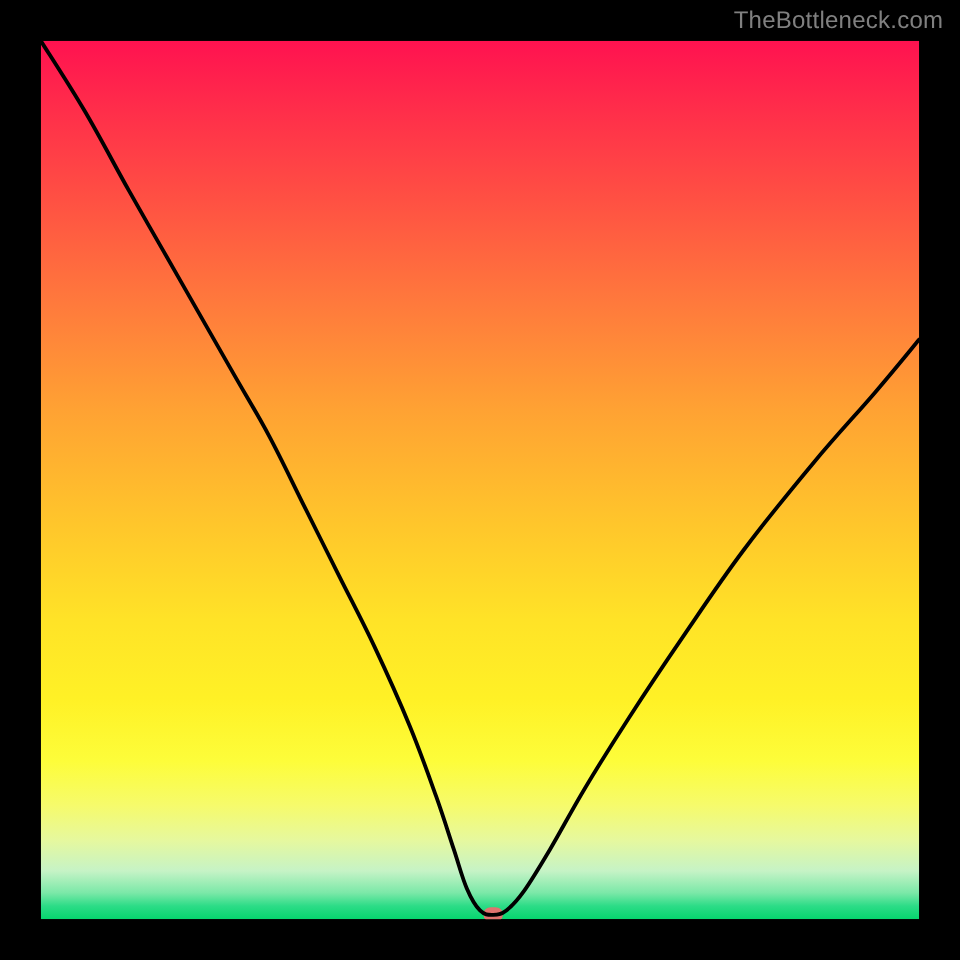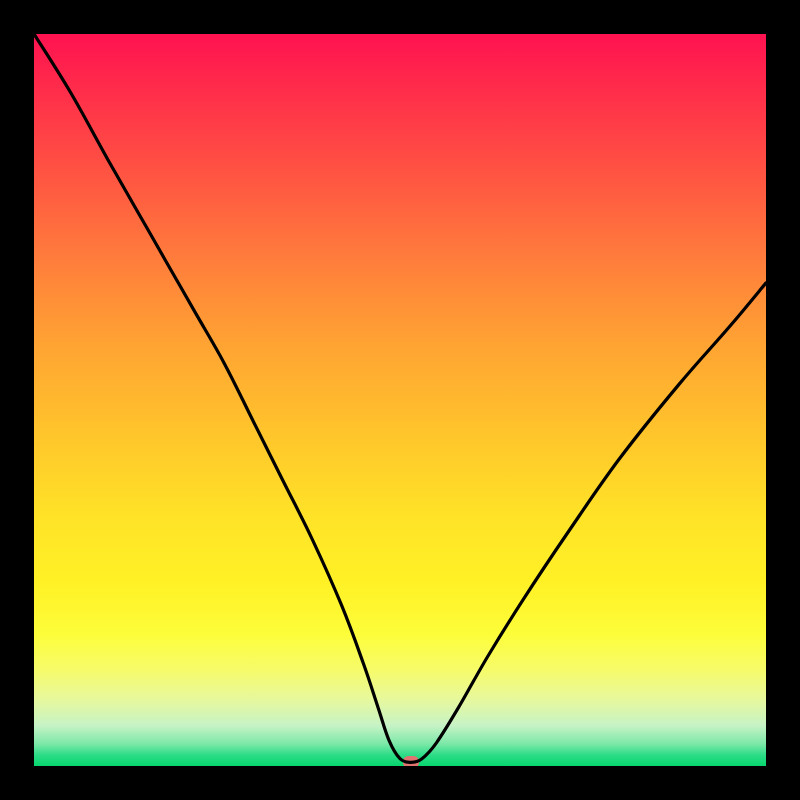--- a/index.html
+++ b/index.html
@@ -66,20 +66,21 @@
     border-radius: 6px / 5px;
     z-index: 5;
     transform: translate(-50%, -50%);
   }
 </style>
 </head>
 <body>
 
 <div class="container">
 
+  <div class="watermark">TheBottleneck.com</div>
 
   <div class="plot-area">
     <div class="gradient"></div>
 
     <div class="marker" id="marker" style="left: 376.98px; top: 728.34px;"></div>
 
     <svg class="curve" viewBox="0 0 732 732" preserveAspectRatio="none">
       <path id="curve-path" d="M 0.00 0.00 C 6.59 10.54, 23.42 36.16, 36.60 58.56 C 49.78 80.96, 61.34 103.36, 73.20 124.44 C 85.06 145.52, 91.94 157.23, 102.48 175.68 C 113.02 194.13, 121.22 208.47, 131.76 226.92 C 142.30 245.37, 150.50 259.71, 161.04 278.16 C 171.58 296.61, 179.78 309.64, 190.32 329.40 C 200.86 349.16, 209.06 366.88, 219.60 387.96 C 230.14 409.04, 238.34 425.44, 248.88 446.52 C 259.42 467.60, 267.62 482.68, 278.16 505.08 C 288.70 527.48, 298.22 548.56, 307.44 570.96 C 316.66 593.36, 322.81 611.07, 329.40 629.52 C 335.99 647.97, 339.43 659.61, 344.04 673.44 C 348.65 687.27, 351.07 697.16, 355.02 706.38 C 358.97 715.60, 362.05 720.73, 366.00 724.68 C 369.95 728.63, 373.03 728.34, 376.98 728.34 C 380.93 728.34, 383.35 728.24, 387.96 724.68 C 392.57 721.12, 396.01 717.80, 402.60 708.58 C 409.19 699.35, 415.34 688.99, 424.56 673.44 C 433.78 657.89, 441.98 641.96, 453.84 622.20 C 465.70 602.44, 475.95 586.04, 490.44 563.64 C 504.93 541.24, 517.23 522.79, 534.36 497.76 C 551.49 472.73, 565.84 450.91, 585.60 424.56 C 605.36 398.21, 624.40 375.08, 644.16 351.36 C 663.92 327.64, 679.59 311.25, 695.40 292.80 C 711.21 274.35, 725.41 256.79, 732.00 248.88" fill="none" stroke="#000" stroke-width="3.2" stroke-linecap="round" stroke-linejoin="round"></path>
     </svg>
   </div>

